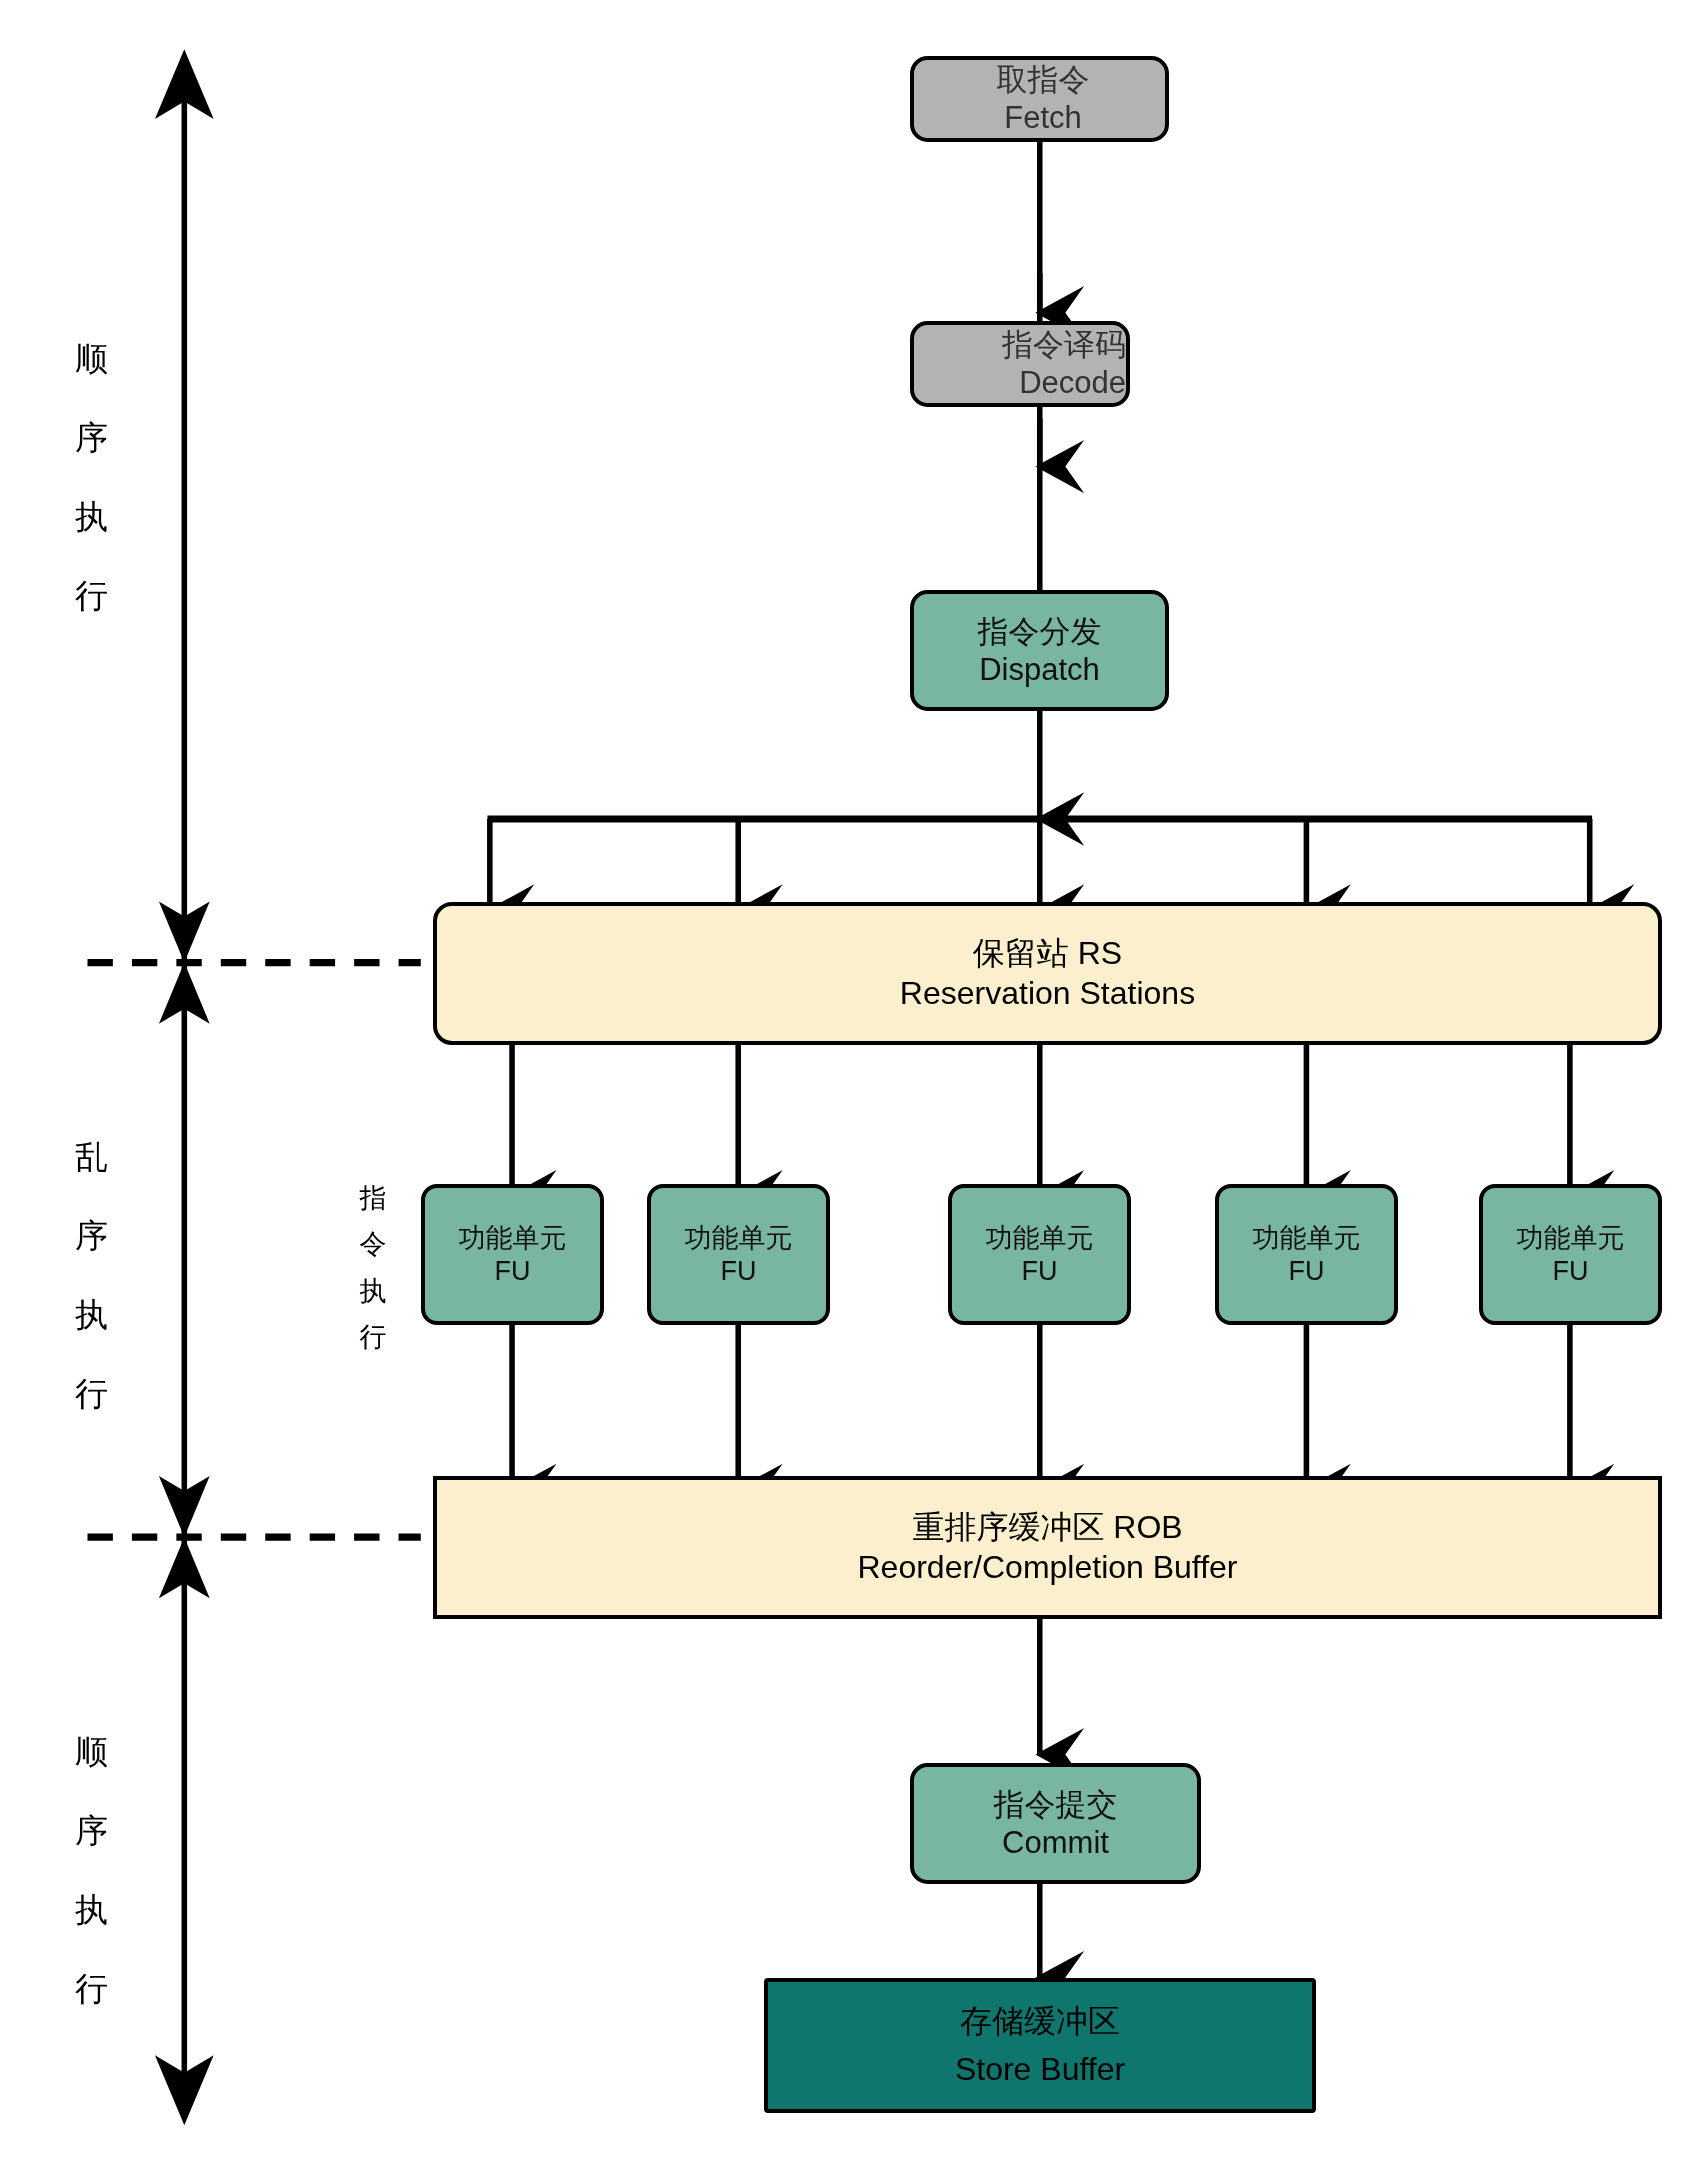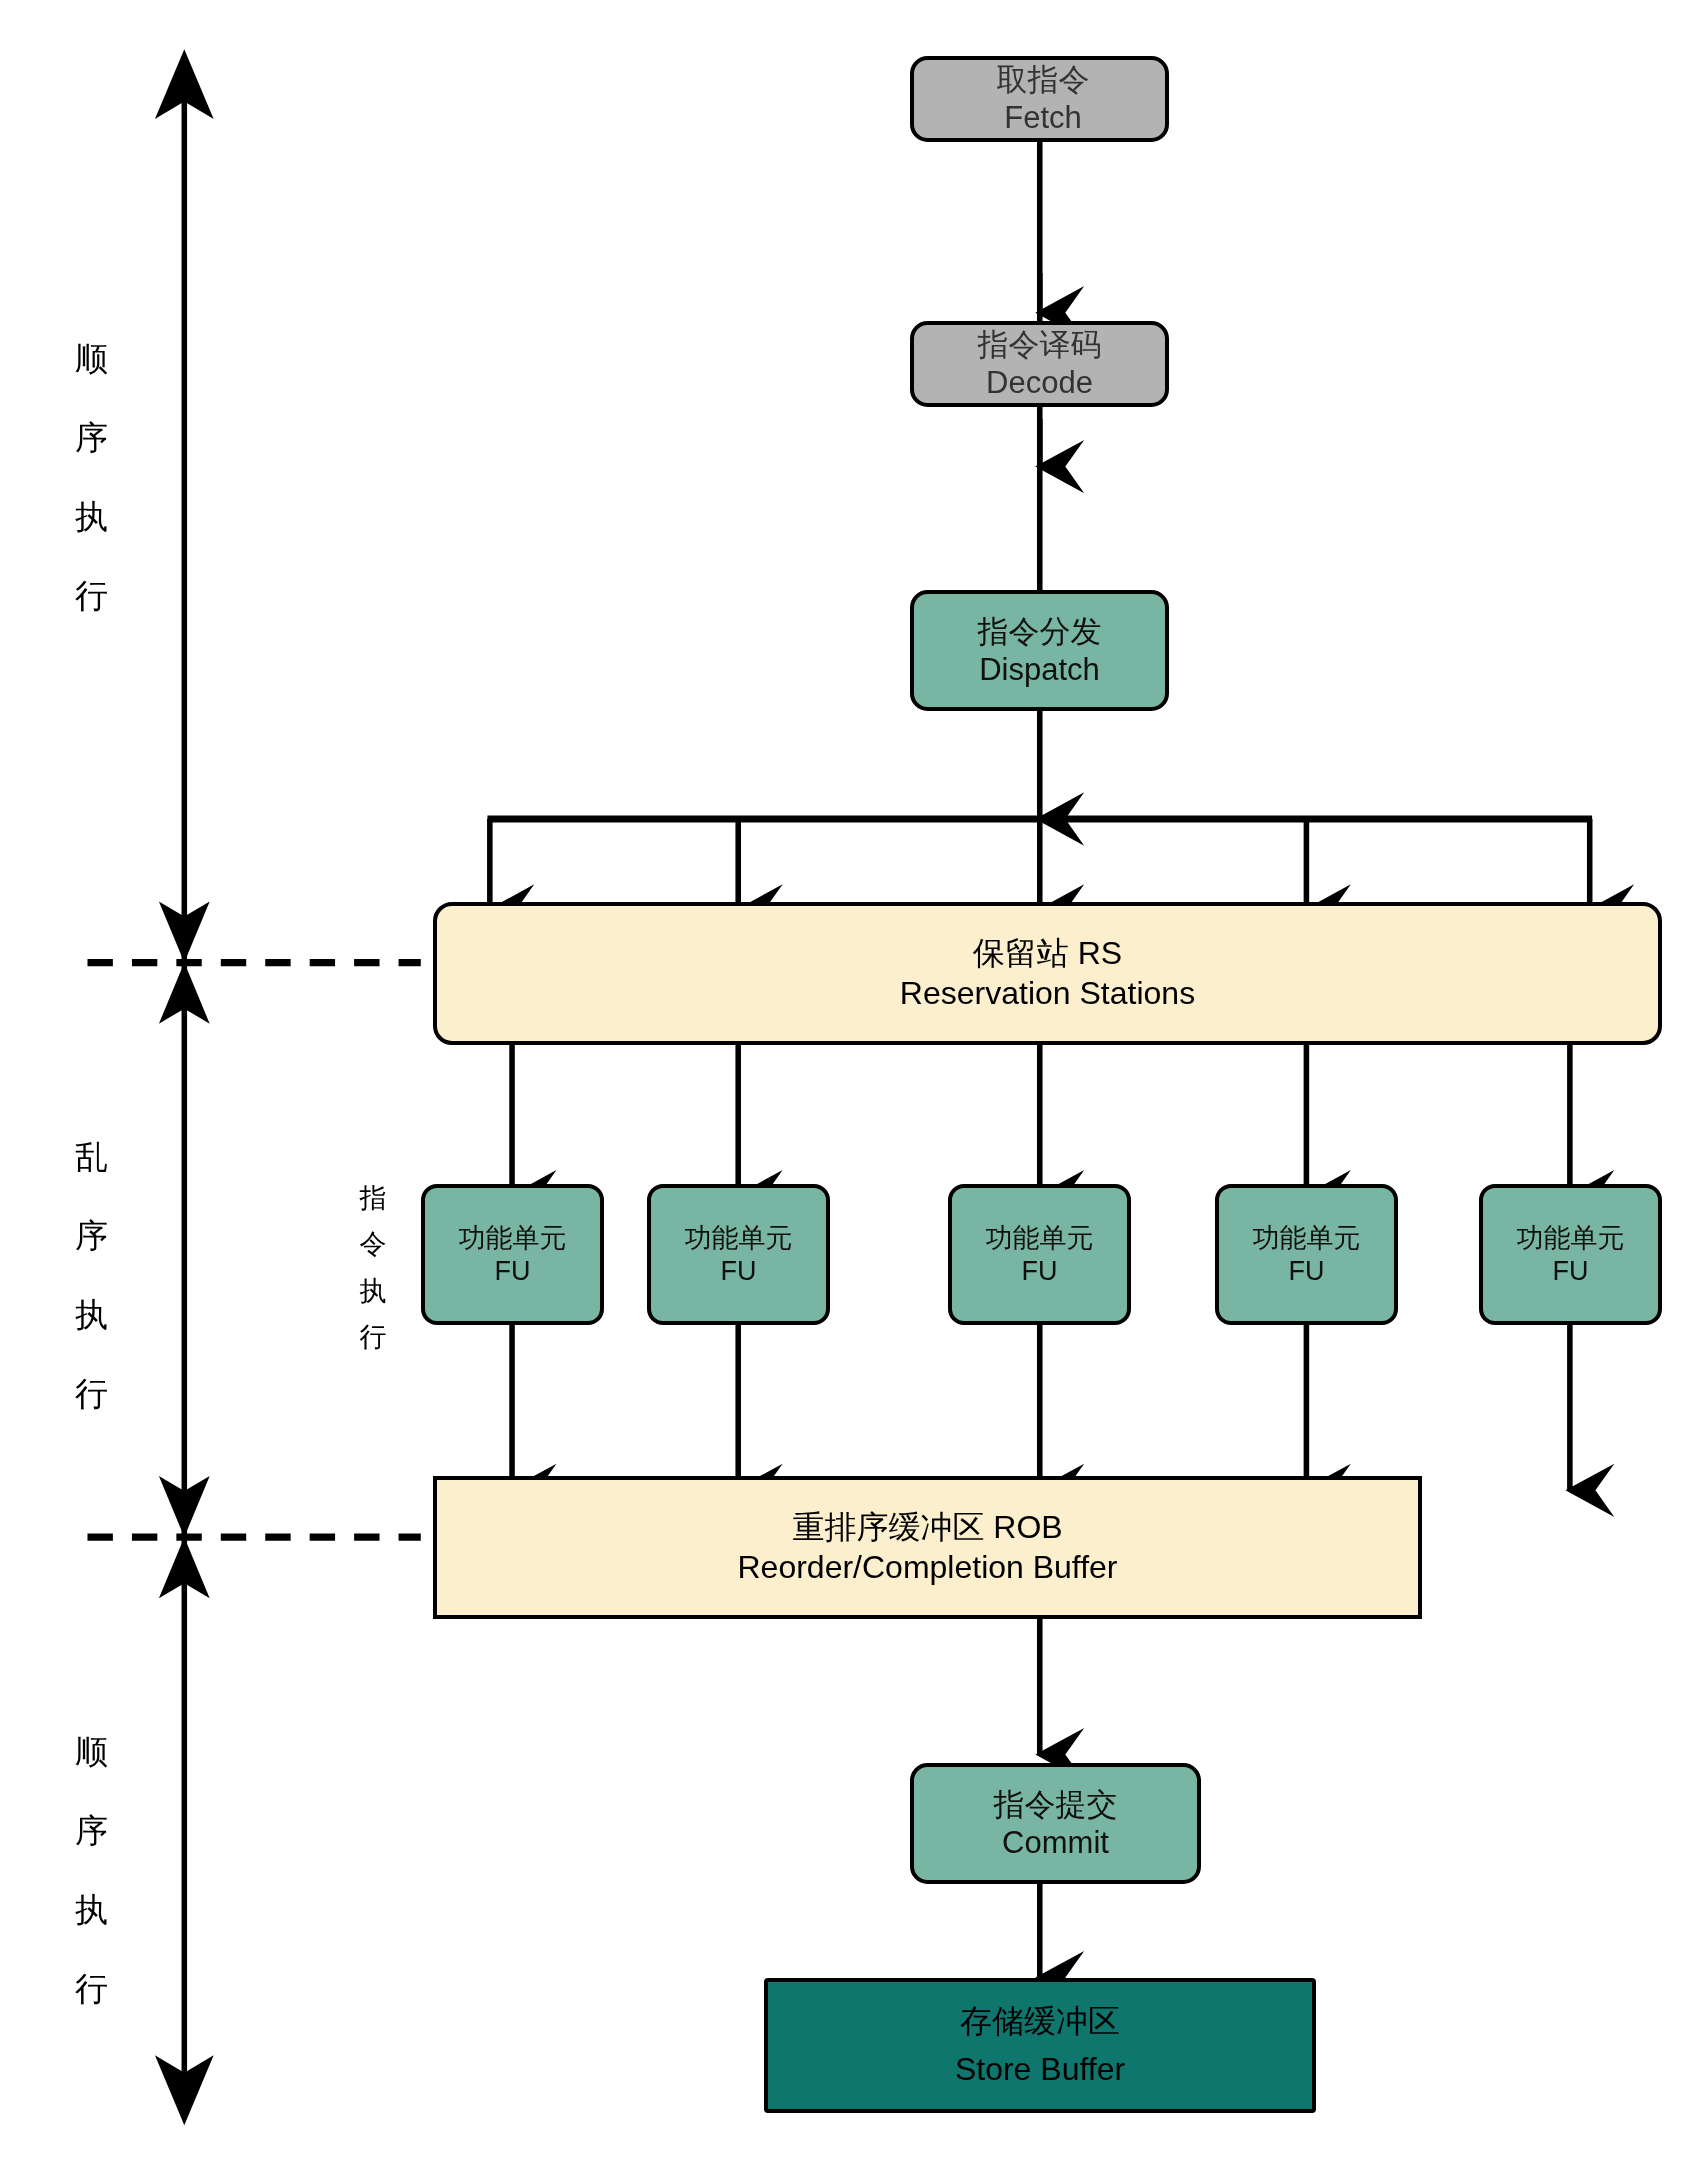--- a/index.html
+++ b/index.html
@@ -212,21 +212,21 @@
     <span>令</span>
     <span>执</span>
     <span>行</span>
   </div>
 
   <div class="node stage-gray" style="left:910px; top:56px; width:259px; height:86px;padding-left:7px;">
     <span class="cn">取指令</span>
     <span class="en">Fetch</span>
   </div>
 
-  <div class="node stage-gray" style="left:910px; top:321px; width:259px; height:86px;">
+  <div class="node stage-gray" style="left:910px; top:321px; width:220px; height:86px;align-items:flex-end;">
     <span class="cn">指令译码</span>
     <span class="en">Decode</span>
   </div>
 
   <div class="node stage-teal" style="left:910px; top:590px; width:259px; height:121px;text-align:right;">
     <span class="cn">指令分发</span>
     <span class="en">Dispatch</span>
   </div>
 
   <div class="node band-cream" style="left:433px; top:902px; width:1229px; height:143px;border-radius:19px;">
@@ -252,21 +252,21 @@
   <div class="node fu-box" style="left:1215px; top:1184px; width:183px; height:141px;">
     <span class="cn">功能单元</span>
     <span class="en">FU</span>
   </div>
 
   <div class="node fu-box" style="left:1479px; top:1184px; width:183px; height:141px;">
     <span class="cn">功能单元</span>
     <span class="en">FU</span>
   </div>
 
-  <div class="node band-cream" style="left:433px; top:1476px; width:989px; height:143px;">
+  <div class="node band-cream" style="left:433px; top:1476px; width:1229px; height:143px;">
     <span class="cn">重排序缓冲区 ROB</span>
     <span class="en">Reorder/Completion Buffer</span>
   </div>
 
   <div class="node stage-teal" style="left:910px; top:1746px; width:291px; height:121px;margin-top:17px;">
     <span class="cn">指令提交</span>
     <span class="en">Commit</span>
   </div>
 
   <div class="node band-pink" style="left:764px; top:1978px; width:552px; height:135px;">

